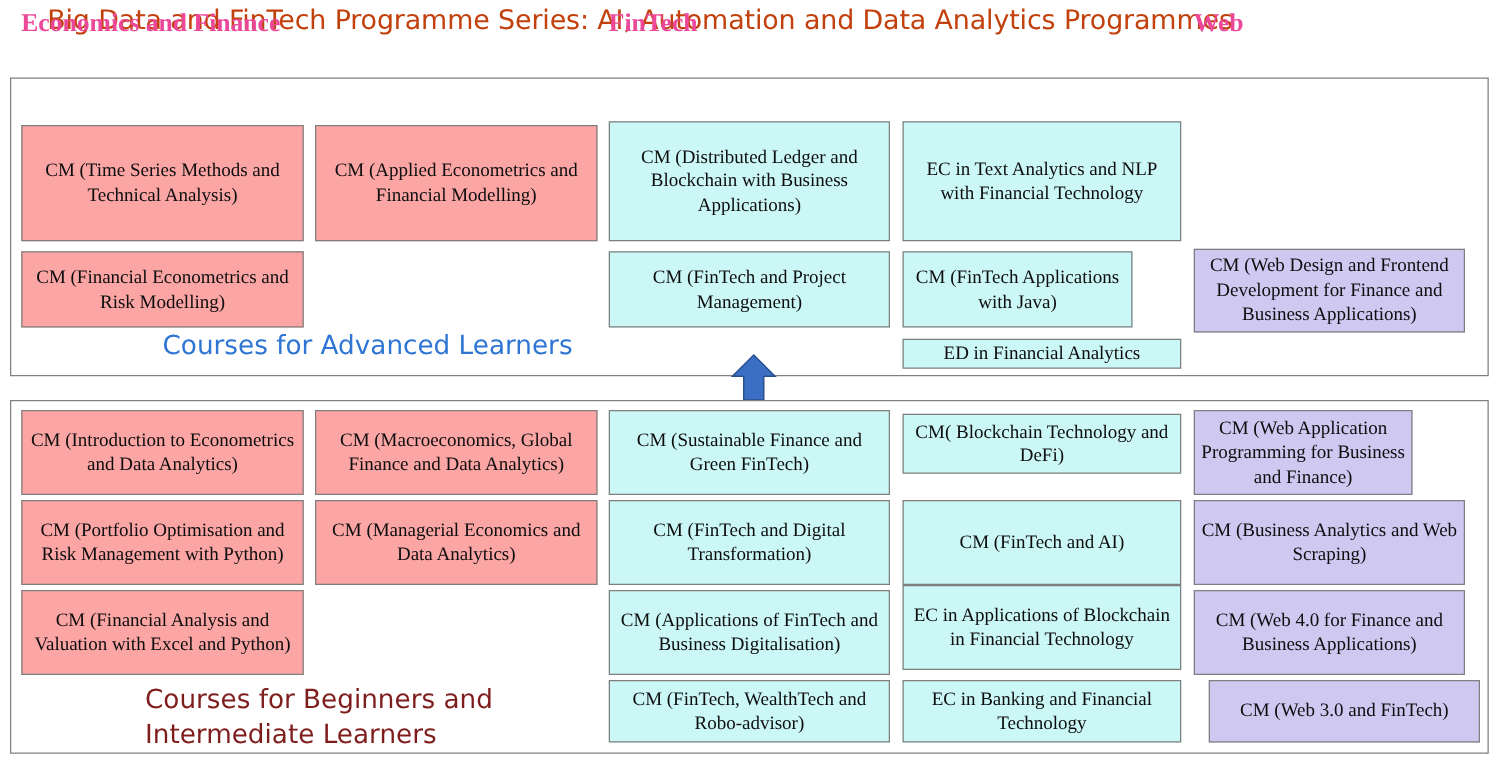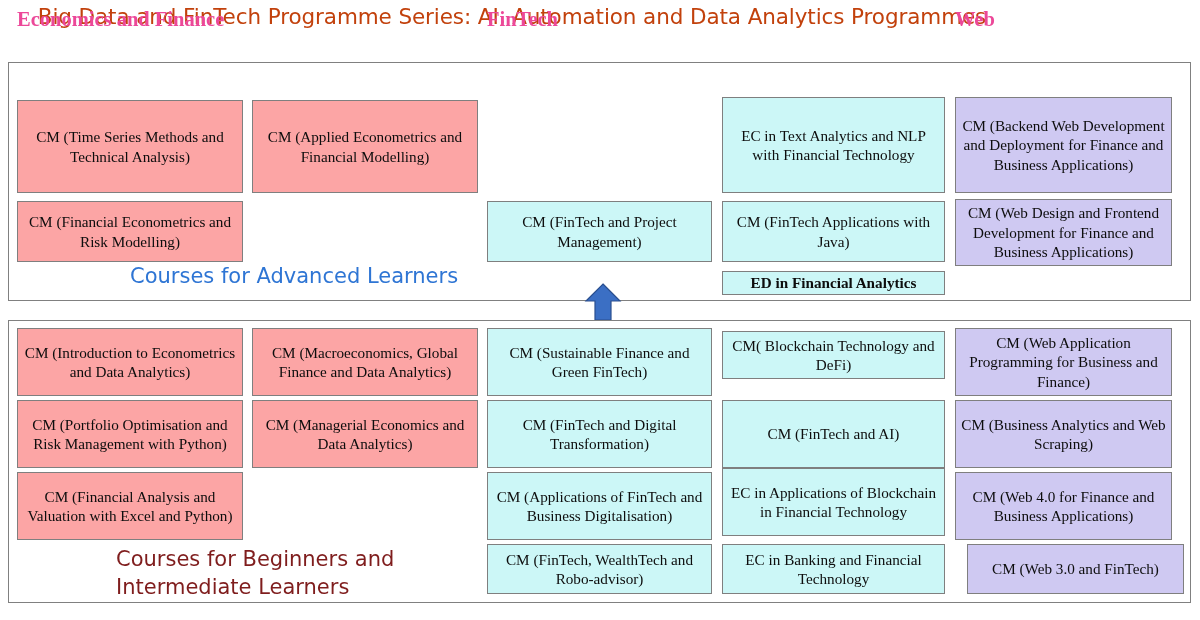--- a/index.html
+++ b/index.html
@@ -106,27 +106,27 @@
   <div class="col-header" id="hdr-1" style="left:487px; width:458px;">FinTech</div>
   <div class="col-header" id="hdr-2" style="left:955px; width:217px;">Web</div>
 
   <div class="section" id="section-advanced"></div>
 
   <div class="box green" style="left:17px;  top:100px; width:226px; height:93px;">CM (Time Series Methods and Technical Analysis)</div>
   <div class="box green" style="left:17px;  top:201px; width:226px; height:61px;">CM (Financial Econometrics and Risk Modelling)</div>
 
   <div class="box green" style="left:252px; top:100px; width:226px; height:93px;">CM (Applied Econometrics and Financial Modelling)</div>
 
+  <div class="box cyan" style="left:487px; top:97px;  width:225px; height:96px;">CM (Distributed Ledger and Blockchain with Business Applications)</div>
   <div class="box cyan" style="left:487px; top:201px; width:225px; height:61px;">CM (FinTech and Project Management)</div>
 
   <div class="box cyan" style="left:722px; top:97px;  width:223px; height:96px;">EC in Text Analytics and NLP with Financial Technology</div>
-  <div class="box cyan" style="left:722px; top:201px; width:223px; height:61px;">CM (FinTech Applications with Java)</div>
-  <div class="box cyan" style="left:722px; top:271px; width:223px; height:24px;font-weight:bold;">ED in Financial Analytics</div>
+  <div class="box cyan" style="left:722px; top:201px; width:184px; height:61px;">CM (FinTech Applications with Java)</div>
+  <div class="box cyan" style="left:722px; top:271px; width:223px; height:24px;">ED in Financial Analytics</div>
 
-  <div class="box purple" style="left:955px; top:97px;  width:217px; height:96px;">CM (Backend Web Development and Deployment for Finance and Business Applications)</div>
   <div class="box purple" style="left:955px; top:199px; width:217px; height:67px;">CM (Web Design and Frontend Development for Finance and Business Applications)</div>
 
   <div class="caption" id="caption-advanced">Courses for Advanced Learners</div>
 
   <div id="flow-arrow">
     <svg width="40" height="40" viewBox="0 0 40 40" xmlns="http://www.w3.org/2000/svg">
       <polygon points="20,2 37,19 28,19 28,38 12,38 12,19 3,19" fill="#3b6fc4" stroke="#2a4f8f" stroke-width="1.2"></polygon>
     </svg>
   </div>
 
@@ -142,21 +142,21 @@
   <div class="box cyan" style="left:487px; top:328px; width:225px; height:68px;">CM (Sustainable Finance and Green FinTech)</div>
   <div class="box cyan" style="left:487px; top:400px; width:225px; height:68px;">CM (FinTech and Digital Transformation)</div>
   <div class="box cyan" style="left:487px; top:472px; width:225px; height:68px;">CM (Applications of FinTech and Business Digitalisation)</div>
   <div class="box cyan" style="left:487px; top:544px; width:225px; height:50px;">CM (FinTech, WealthTech and Robo-advisor)</div>
 
   <div class="box cyan" style="left:722px; top:331px; width:223px; height:48px;">CM( Blockchain Technology and DeFi)</div>
   <div class="box cyan" style="left:722px; top:400px; width:223px; height:68px;">CM (FinTech and AI)</div>
   <div class="box cyan" style="left:722px; top:468px; width:223px; height:68px;">EC in Applications of Blockchain in Financial Technology</div>
   <div class="box cyan" style="left:722px; top:544px; width:223px; height:50px;">EC in Banking and Financial Technology</div>
 
-  <div class="box purple" style="left:955px; top:328px; width:217px; height:68px;">CM (Web Application Programming for Business and Finance)</div>
+  <div class="box purple" style="left:955px; top:328px; width:175px; height:68px;">CM (Web Application Programming for Business and Finance)</div>
   <div class="box purple" style="left:955px; top:400px; width:217px; height:68px;">CM (Business Analytics and Web Scraping)</div>
   <div class="box purple" style="left:955px; top:472px; width:217px; height:68px;">CM (Web 4.0 for Finance and Business Applications)</div>
   <div class="box purple" style="left:955px; top:544px; width:217px; height:50px;margin-left:12px;">CM (Web 3.0 and FinTech)</div>
 
   <div class="caption" id="caption-beginner">Courses for Beginners and
 Intermediate Learners</div>
 
 </div>
 
 </body></html>

